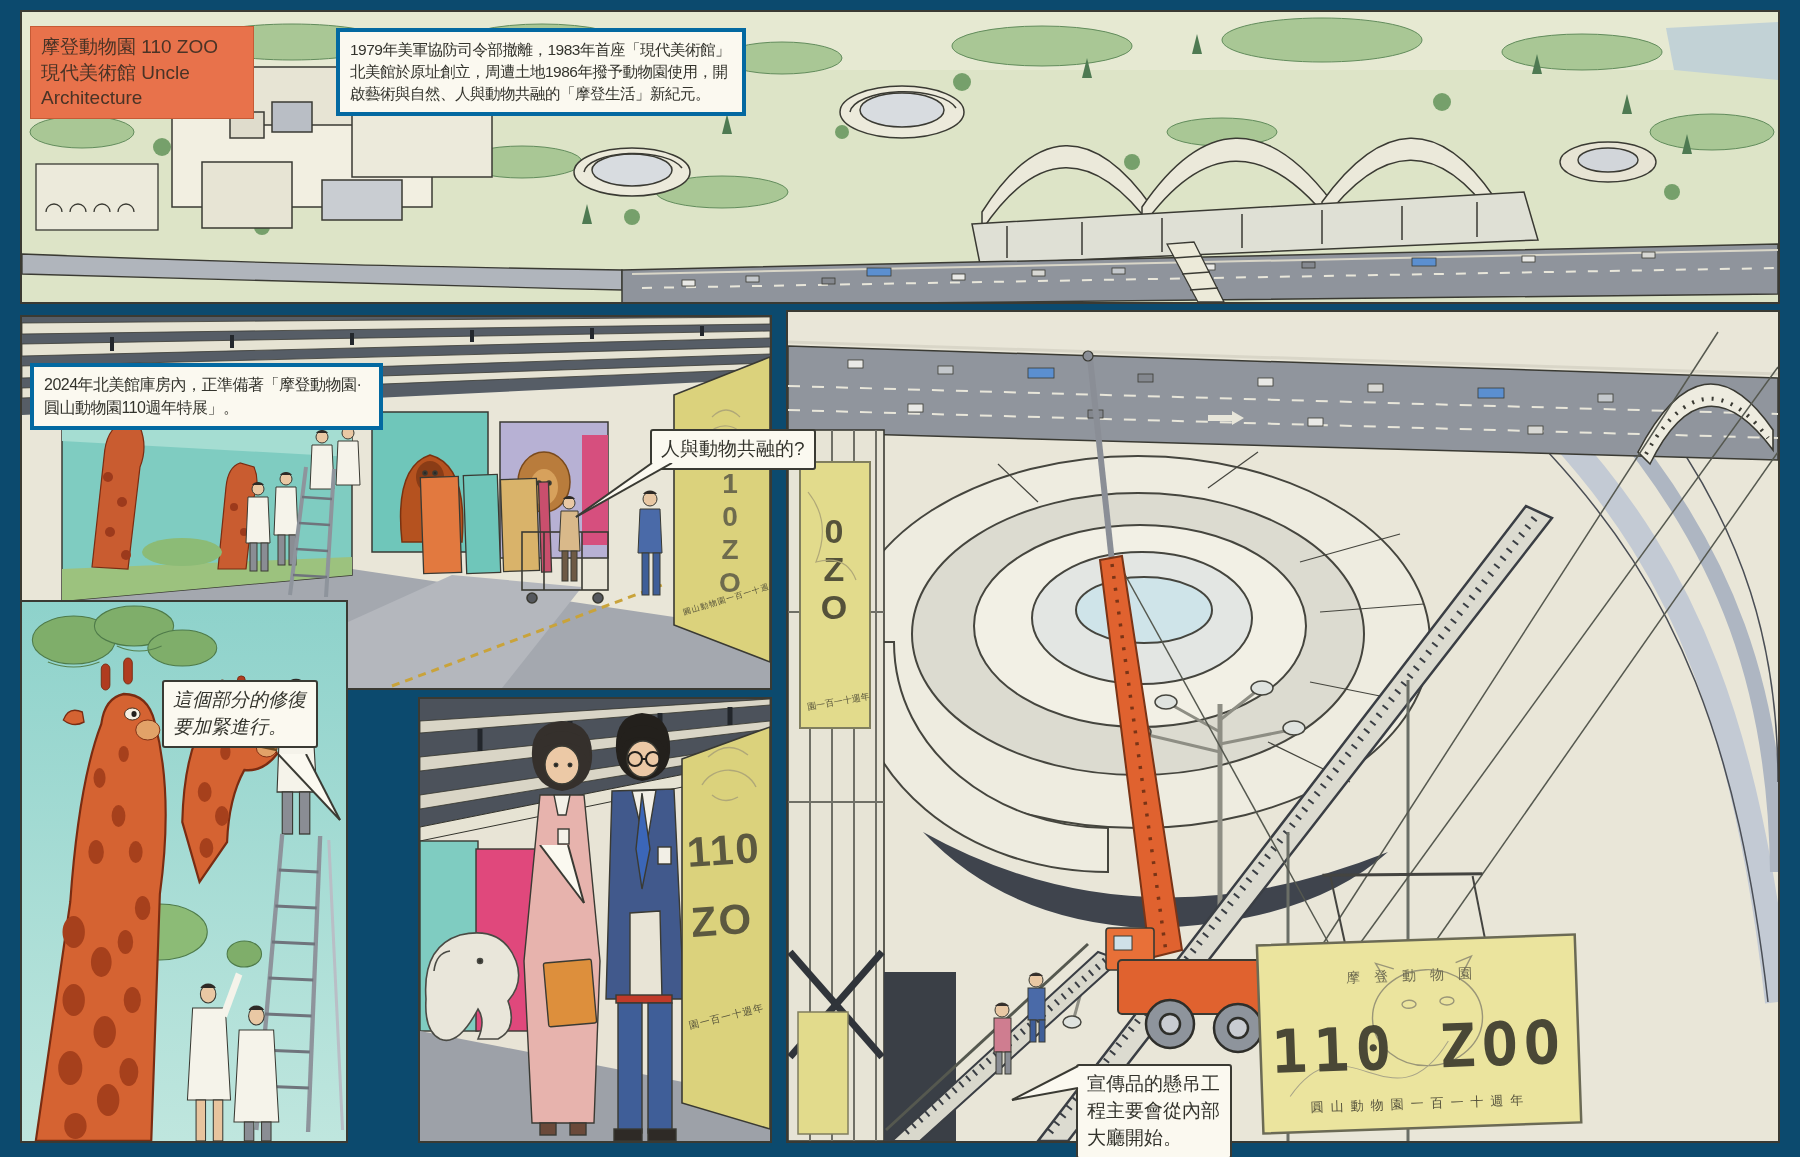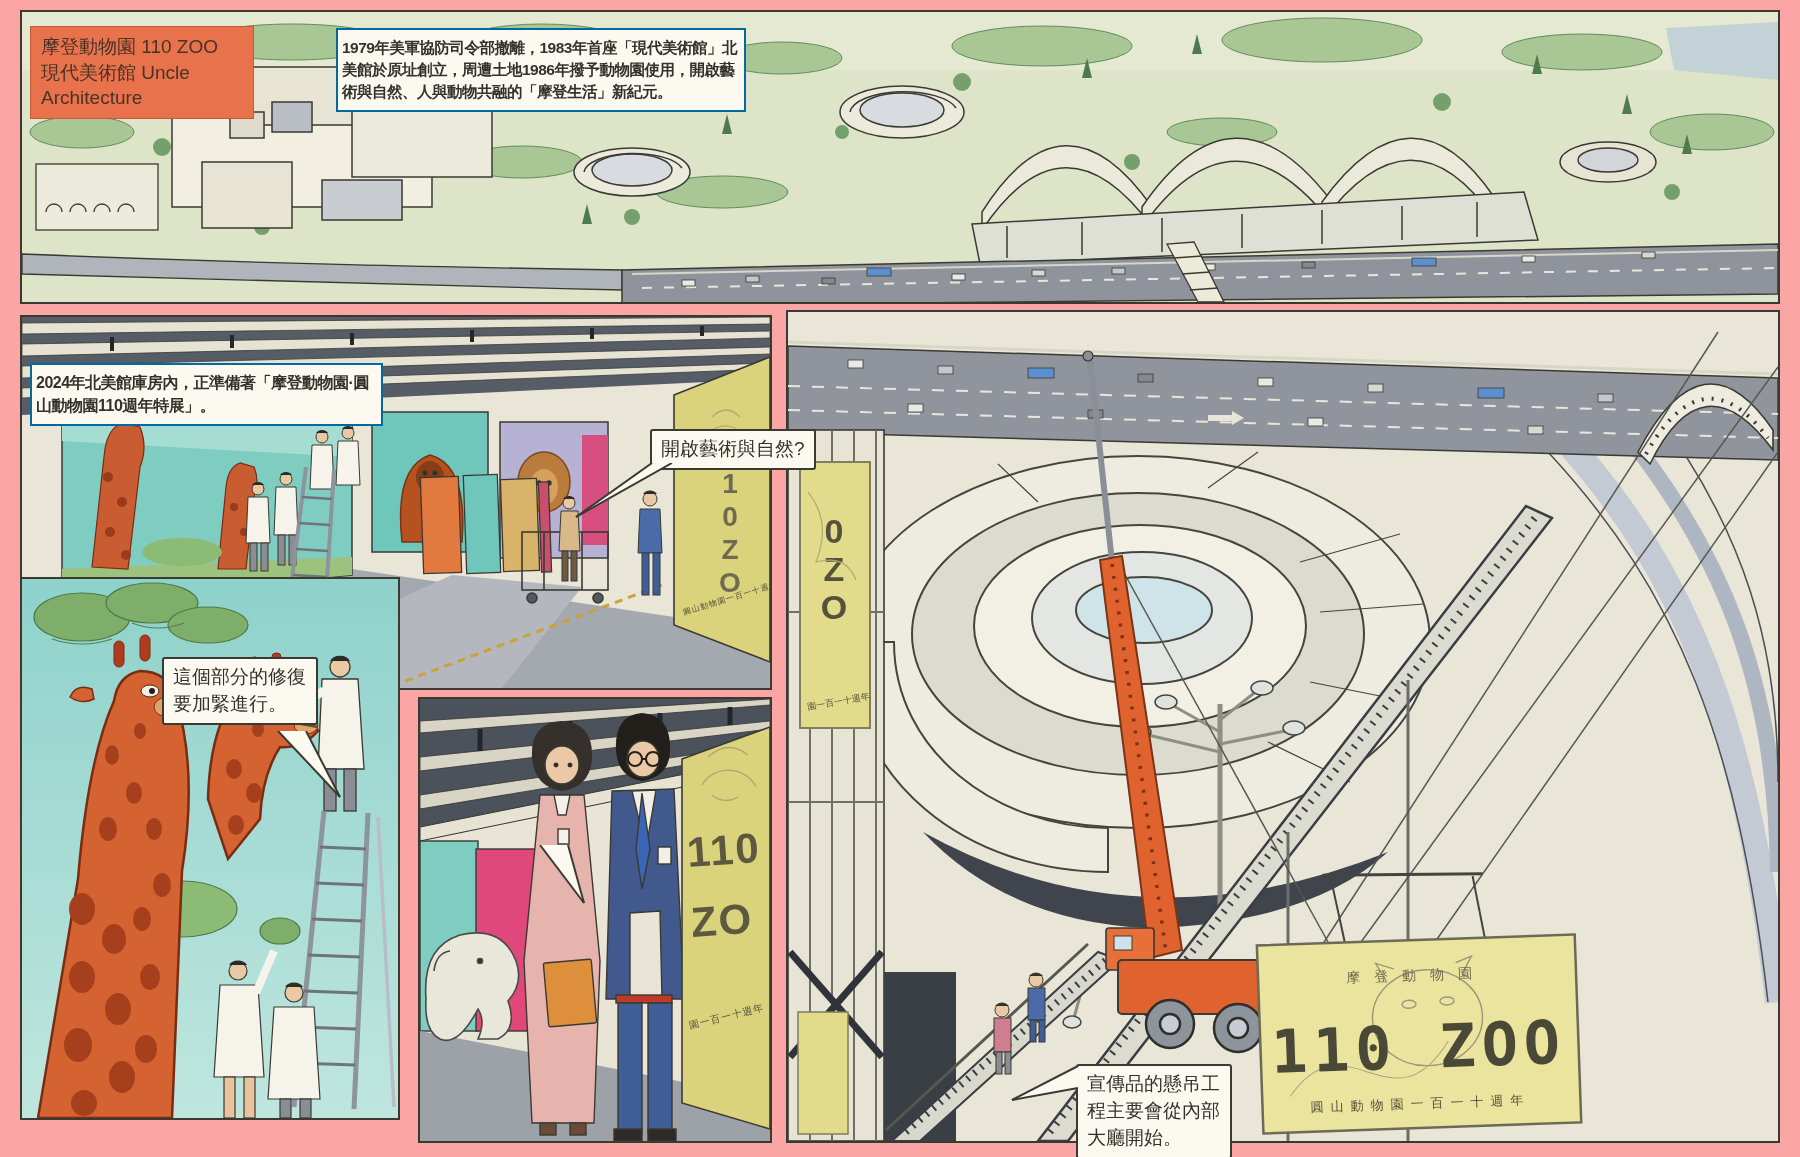--- a/index.html
+++ b/index.html
@@ -1,24 +1,24 @@
 <!DOCTYPE html>
 <html><head>
 <meta charset="utf-8">
 <style>
   html,body{margin:0;padding:0;}
   body{background:#d8d4c6;font-family:"Liberation Sans",sans-serif;}
-  .page{position:relative;width:1800px;height:1157px;background:#fca5a5;overflow:hidden;}
+  .page{position:relative;width:1800px;height:1157px;background:#0c4a6e;overflow:hidden;}
   .panel{position:absolute;background:#f0edde;border:2px solid #3a3a33;box-sizing:border-box;}
   .panel svg{display:block;width:100%;height:100%;}
   .titlebox{position:absolute;left:30px;top:26px;width:224px;padding:7px 10px;background:#e8724b;
     color:#4a3326;font-size:19px;line-height:1.35;z-index:9;box-sizing:border-box;
     border:1px solid #c65a35;}
-  .caption{position:absolute;background:#fbf9f0;border:2px solid #0369a1;color:#33332c;
-    padding:7px 4px;line-height:1.42;z-index:8;box-sizing:border-box;letter-spacing:-0.5px;font-weight:bold;}
+  .caption{position:absolute;background:#fbf9f0;border:4px solid #0369a1;color:#33332c;
+    padding:7px 10px;line-height:1.42;z-index:8;box-sizing:border-box;letter-spacing:-0.5px;}
   .cap1{left:336px;top:28px;width:410px;font-size:15.5px;}
   .cap2{left:8px;top:46px;width:353px;font-size:16px;}
   .bubble{position:absolute;background:#fbf9f0;border:2px solid #3a3a33;border-radius:3px;
     color:#33332c;padding:5px 9px;font-size:19px;line-height:1.42;z-index:8;box-sizing:border-box;}
   .tail{position:absolute;z-index:9;}
   .b1{left:628px;top:112px;white-space:nowrap;}
   .b2{left:140px;top:78px;width:156px;}
   .b3{left:28px;top:68px;width:175px;}
   .b4{left:288px;top:752px;width:156px;}
   text{font-family:"Liberation Sans",sans-serif;}
@@ -271,29 +271,29 @@
           <rect x="631" y="236" width="7" height="42" fill="#3f5e98"></rect>
       </g>
       <g>
         <polygon points="652,78 748,40 748,345 652,308" fill="#dbd27c" stroke="#3a3a33" stroke-width="1.6"></polygon>
         <path d="M690,100 q14,-14 28,0 M684,120 a22,22 0 0 1 40,4" stroke="#b0a878" fill="none" stroke-width="1.2"></path>
         <text x="708" y="118" font-size="28" font-weight="bold" fill="#6e6b4e" style="writing-mode:vertical-rl;text-orientation:upright" letter-spacing="2">110ZO</text>
         <text x="662" y="298" font-size="8" fill="#55523a" transform="rotate(-17 662 298)" letter-spacing="1">圓山動物園一百一十週年</text>
       </g>
     </svg>
     <div class="caption cap2">2024年北美館庫房內，正準備著「摩登動物園·圓山動物園110週年特展」。</div>
-    <div class="bubble b1">開啟藝術與自然?</div>
+    <div class="bubble b1">人與動物共融的?</div>
     <svg class="tail" style="left:552px;top:146px;" width="100" height="58">
       <polygon points="78,0 98,0 2,54" fill="#fbf9f0"></polygon>
       <line x1="78" y1="0" x2="2" y2="54" stroke="#3a3a33" stroke-width="2"></line>
       <line x1="98" y1="0" x2="2" y2="54" stroke="#3a3a33" stroke-width="2"></line>
     </svg>
   </div>
 
-  <div class="panel" style="left:20px;top:577px;width:380px;height:543px;">
+  <div class="panel" style="left:20px;top:600px;width:328px;height:543px;font-style:italic;">
     <svg viewBox="0 0 376 539" preserveAspectRatio="none">
       <defs>
         <linearGradient id="sky3" x1="0" y1="0" x2="0" y2="1">
           <stop offset="0" stop-color="#8ed2cb"></stop>
             <stop offset="1" stop-color="#bfe6de"></stop>
         </linearGradient>
       </defs>
       <rect width="376" height="539" fill="url(#sky3)"></rect>
       <g fill="#7fae6a" stroke="#4e7a49" stroke-width="1.2">
         <ellipse cx="60" cy="38" rx="48" ry="24"></ellipse>

